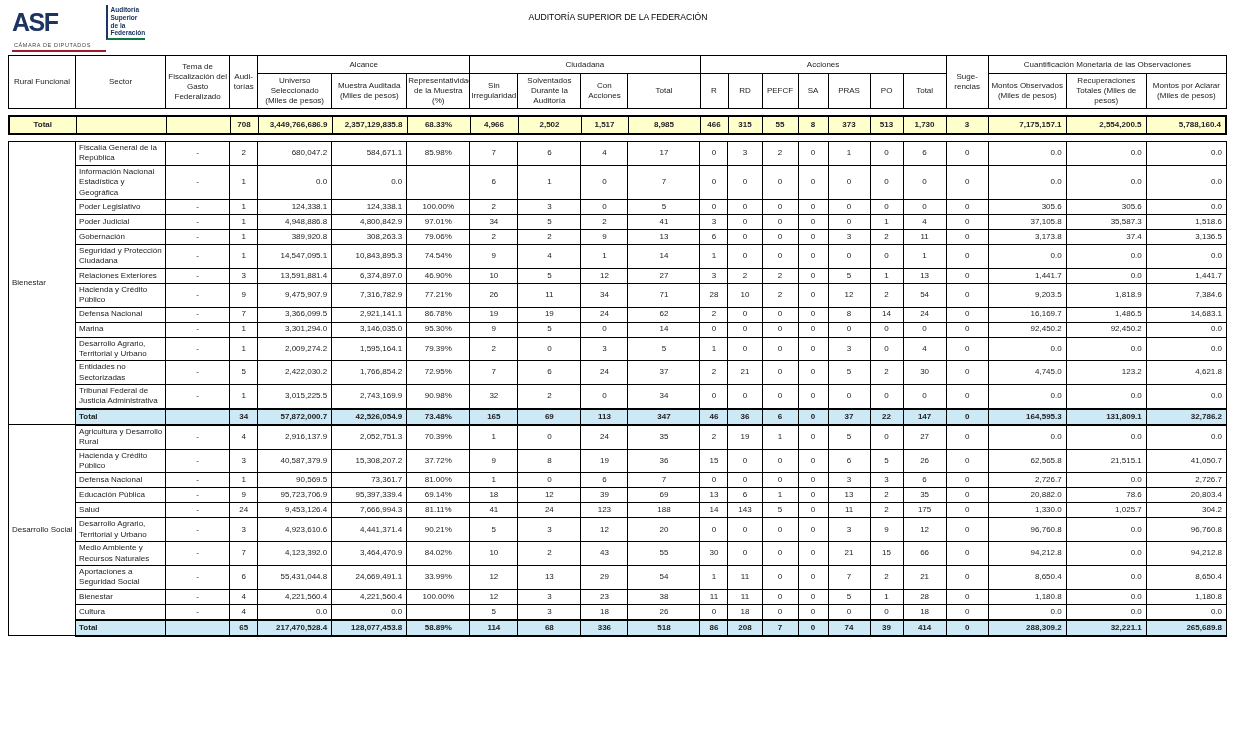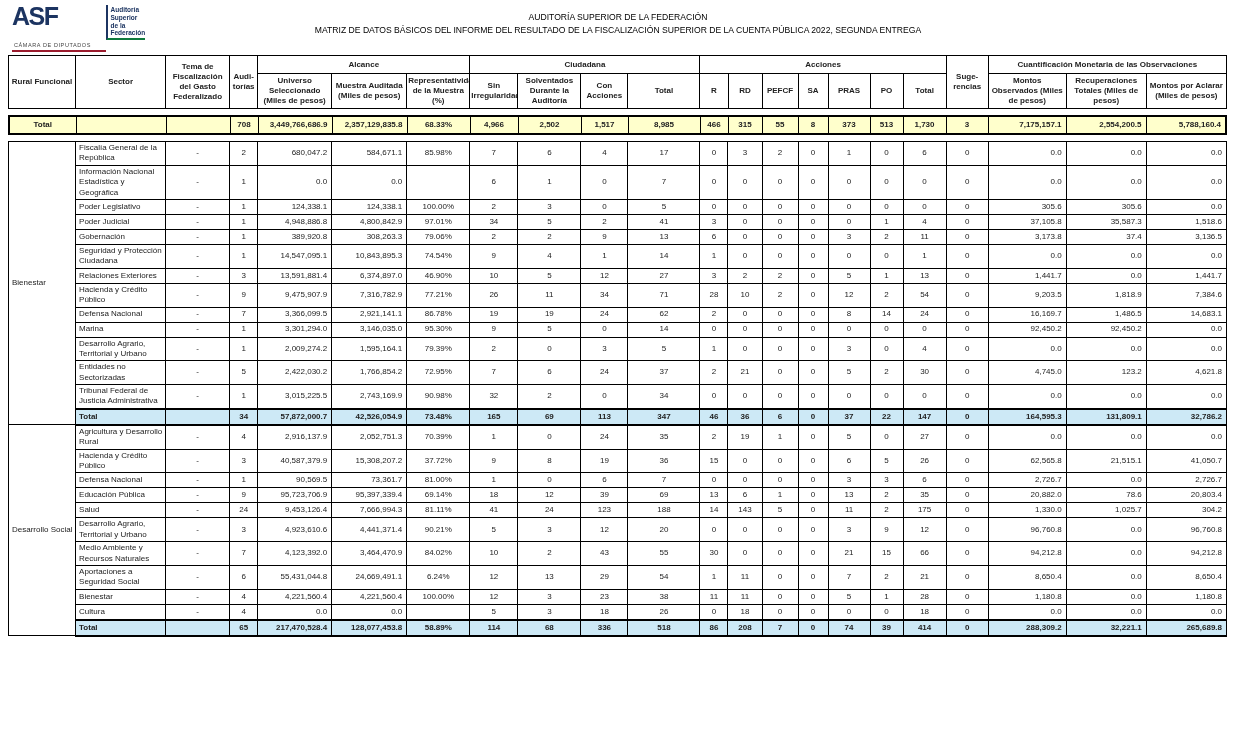--- a/index.html
+++ b/index.html
@@ -2,30 +2,30 @@
 <html><head>
 <meta charset="utf-8">
 <style>
   html,body { margin:0; padding:0; background:#ffffff; }
   body { width:1236px; height:741px; font-family:"Liberation Sans", sans-serif; color:#1a1a1a; }
   .page { box-sizing:border-box; padding:5px 8px 0 8px; position:relative; }
 
   
   .masthead { position:relative; height:50px; }
   .logo { position:absolute; left:4px; top:0px; width:110px; }
-  .logo-top { display:flex; align-items:flex-start;gap:46px; }
+  .logo-top { display:flex; align-items:center;gap:46px; }
   .asf-text { font-size:25px; font-weight:bold; color:#1c3461; letter-spacing:-1.5px; line-height:0.95; }
   .logo-tag { border-left:2px solid #1c3461; margin-left:2px; padding:1px 0 1px 3px; font-size:6.5px; font-weight:bold; color:#1c3461; line-height:1.2; border-bottom:2px solid #0e7a3d; }
   .camara { margin-top:1px; font-size:5.5px; color:#444; letter-spacing:0.6px; border-bottom:2px solid #9b1c2e; padding:1px 0 2px 2px; width:92px; }
   .titles { text-align:center; font-size:8.6px; line-height:1.5; padding-top:6px; color:#000; }
 
   
   table { border-collapse:collapse; table-layout:fixed; width:1219px; }
   th, td { border:1px solid #000; font-size:8px; padding:1px 2px; overflow:hidden; vertical-align:middle; }
-  th { font-weight:bold; line-height:1.25; padding:2px 1px; color:#222; }
+  th { font-weight:normal; line-height:1.25; padding:2px 1px; color:#222; }
   .band-th { height:13px; }
   td { height:12px; line-height:1.3; color:#222; }
   .num { text-align:right; padding-right:4px; }
   .ctr { text-align:center; }
   .sector-cell { text-align:left; padding-left:3px; }
   .group-cell { text-align:left; vertical-align:middle; padding-left:3px; background:#fff; }
   .gap { height:6px; }
 
   .grand-table { border:2px solid #000; }
   .grand-table td { background:#FFFFCC; font-weight:bold; height:14px; }
@@ -42,21 +42,20 @@
       <div class="logo-top">
         <div class="asf-text">ASF</div>
         <div class="logo-tag" style="white-space:pre-line;">Auditoría
 Superior
 de la Federación</div>
       </div>
       <div class="camara">CÁMARA DE DIPUTADOS</div>
     </div>
     <div class="titles">
       <div>AUDITORÍA SUPERIOR DE LA FEDERACIÓN</div>
-      <div>MATRIZ DE DATOS BÁSICOS DEL INFORME DEL RESULTADO DE LA FISCALIZACIÓN SUPERIOR DE LA CUENTA PÚBLICA 2022, SEGUNDA ENTREGA</div>
     </div>
   </div>
 
   <table class="header-table">
     <colgroup>
       <col style="width:67px">
         <col style="width:90px">
         <col style="width:64px">
         <col style="width:28px">
       <col style="width:74px">
@@ -679,21 +678,21 @@
           <td class="num">94,212.8</td>
           <td class="num">0.0</td>
           <td class="num">94,212.8</td>
         </tr>
         <tr>
           <td class="sector-cell">Aportaciones a Seguridad Social</td>
           <td class="ctr">-</td>
           <td class="ctr">6</td>
           <td class="num">55,431,044.8</td>
           <td class="num">24,669,491.1</td>
-          <td class="ctr">6.24%</td>
+          <td class="ctr">33.99%</td>
           <td class="ctr">12</td>
           <td class="ctr">13</td>
           <td class="ctr">29</td>
           <td class="ctr">54</td>
           <td class="ctr">1</td>
           <td class="ctr">11</td>
           <td class="ctr">0</td>
           <td class="ctr">0</td>
           <td class="ctr">7</td>
           <td class="ctr">2</td>

